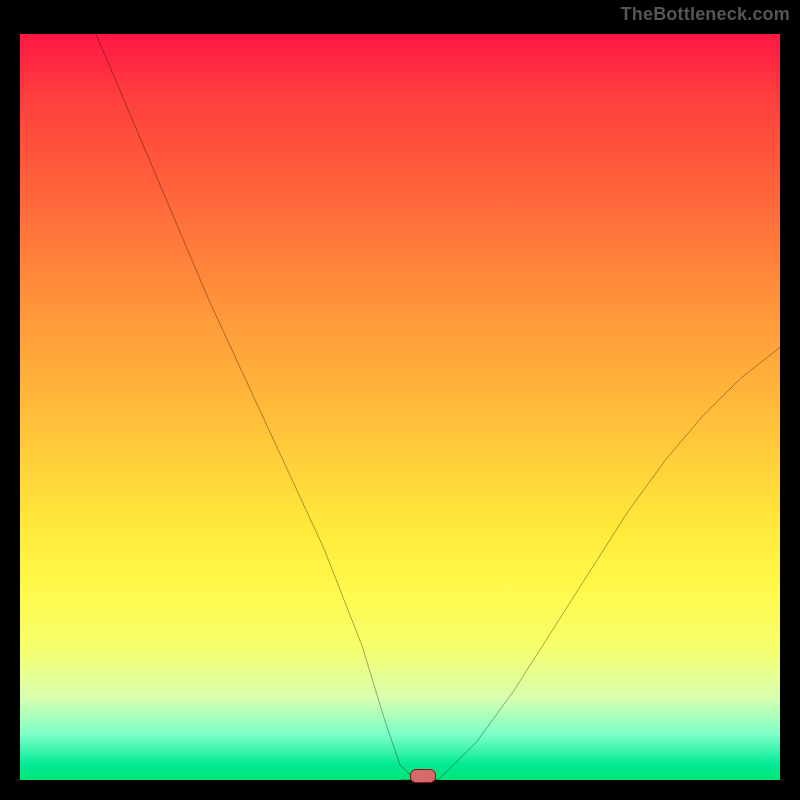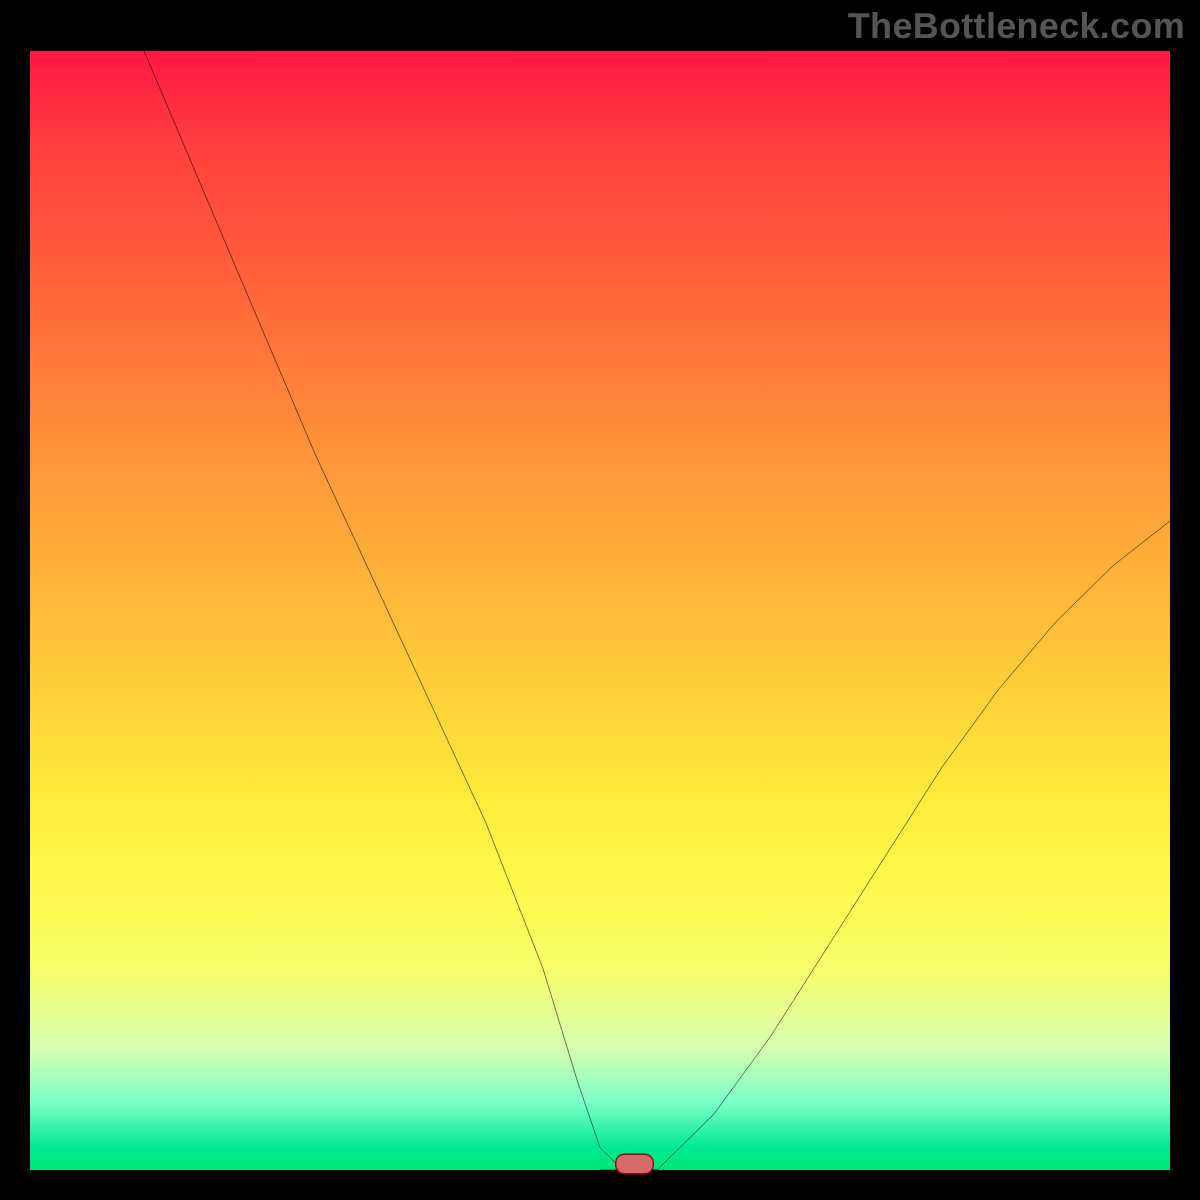--- a/index.html
+++ b/index.html
@@ -15,21 +15,21 @@
     position: relative;
     width: 800px;
     height: 800px;
     background: #000;
   }
   .watermark {
     position: absolute;
     top: 4px;
     right: 10px;
     color: #555;
-    font-size: 24px;
+    font-size: 18px;
     font-weight: 600;
     letter-spacing: 0.2px;
   }
   .plot {
     position: absolute;
     left: 20px;
     top: 34px;
     width: 760px;
     height: 746px;
     background: linear-gradient(

